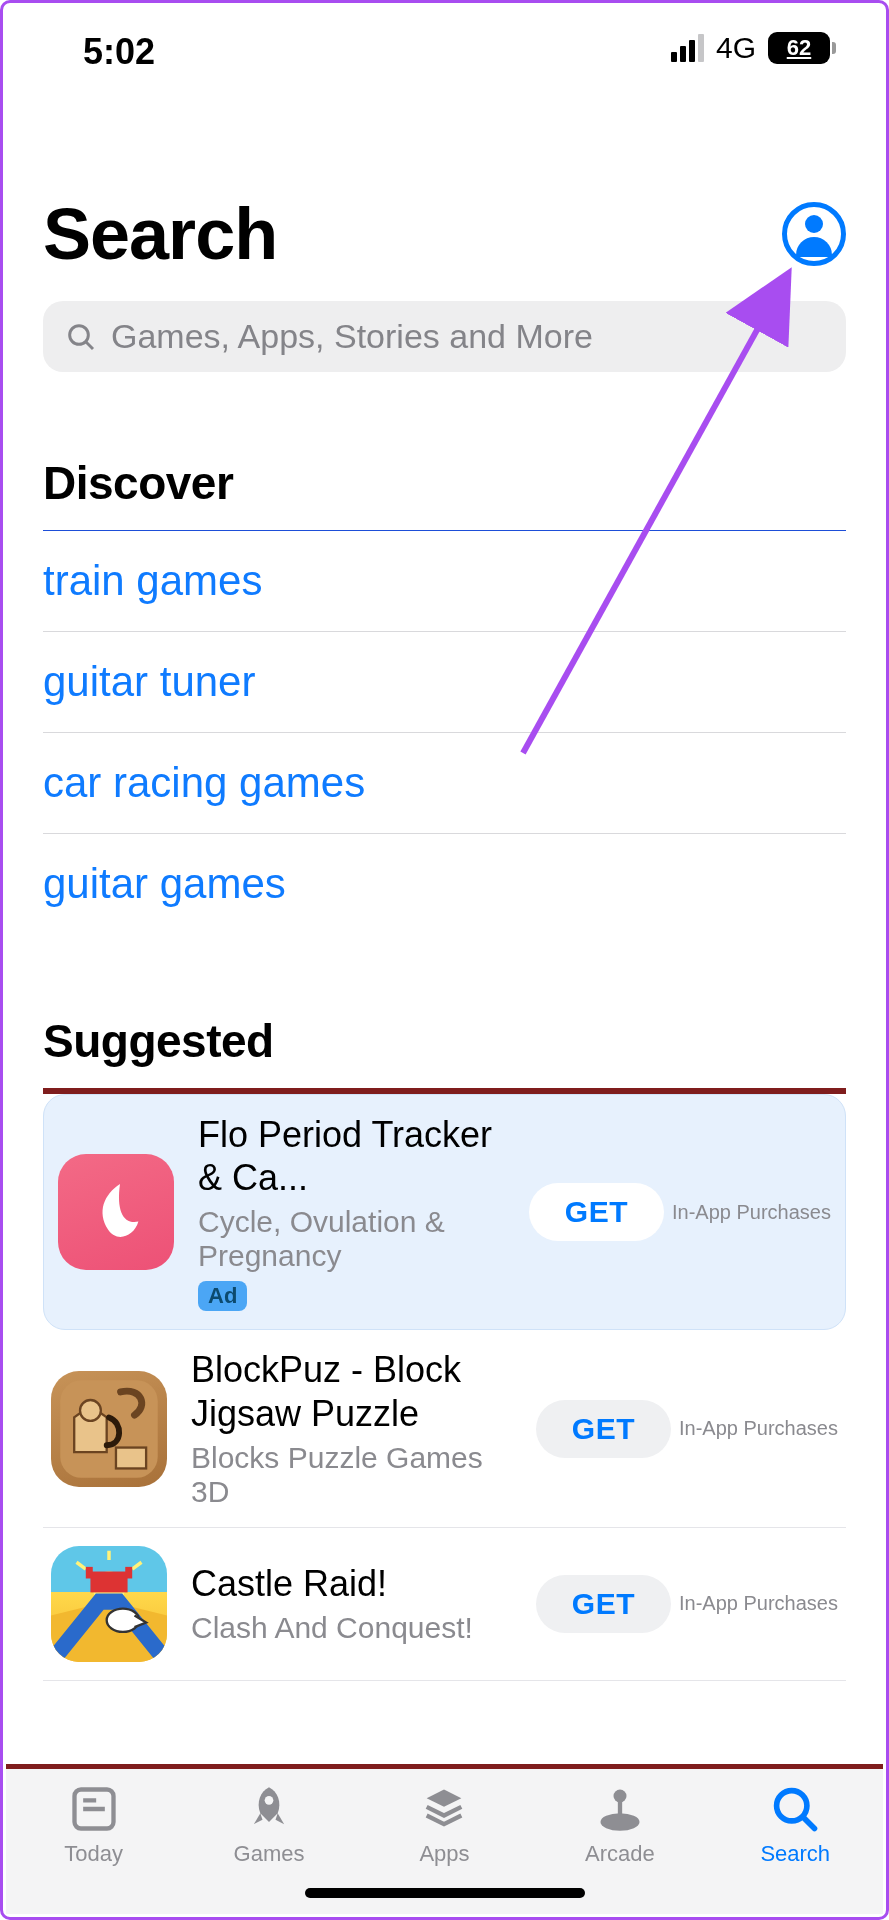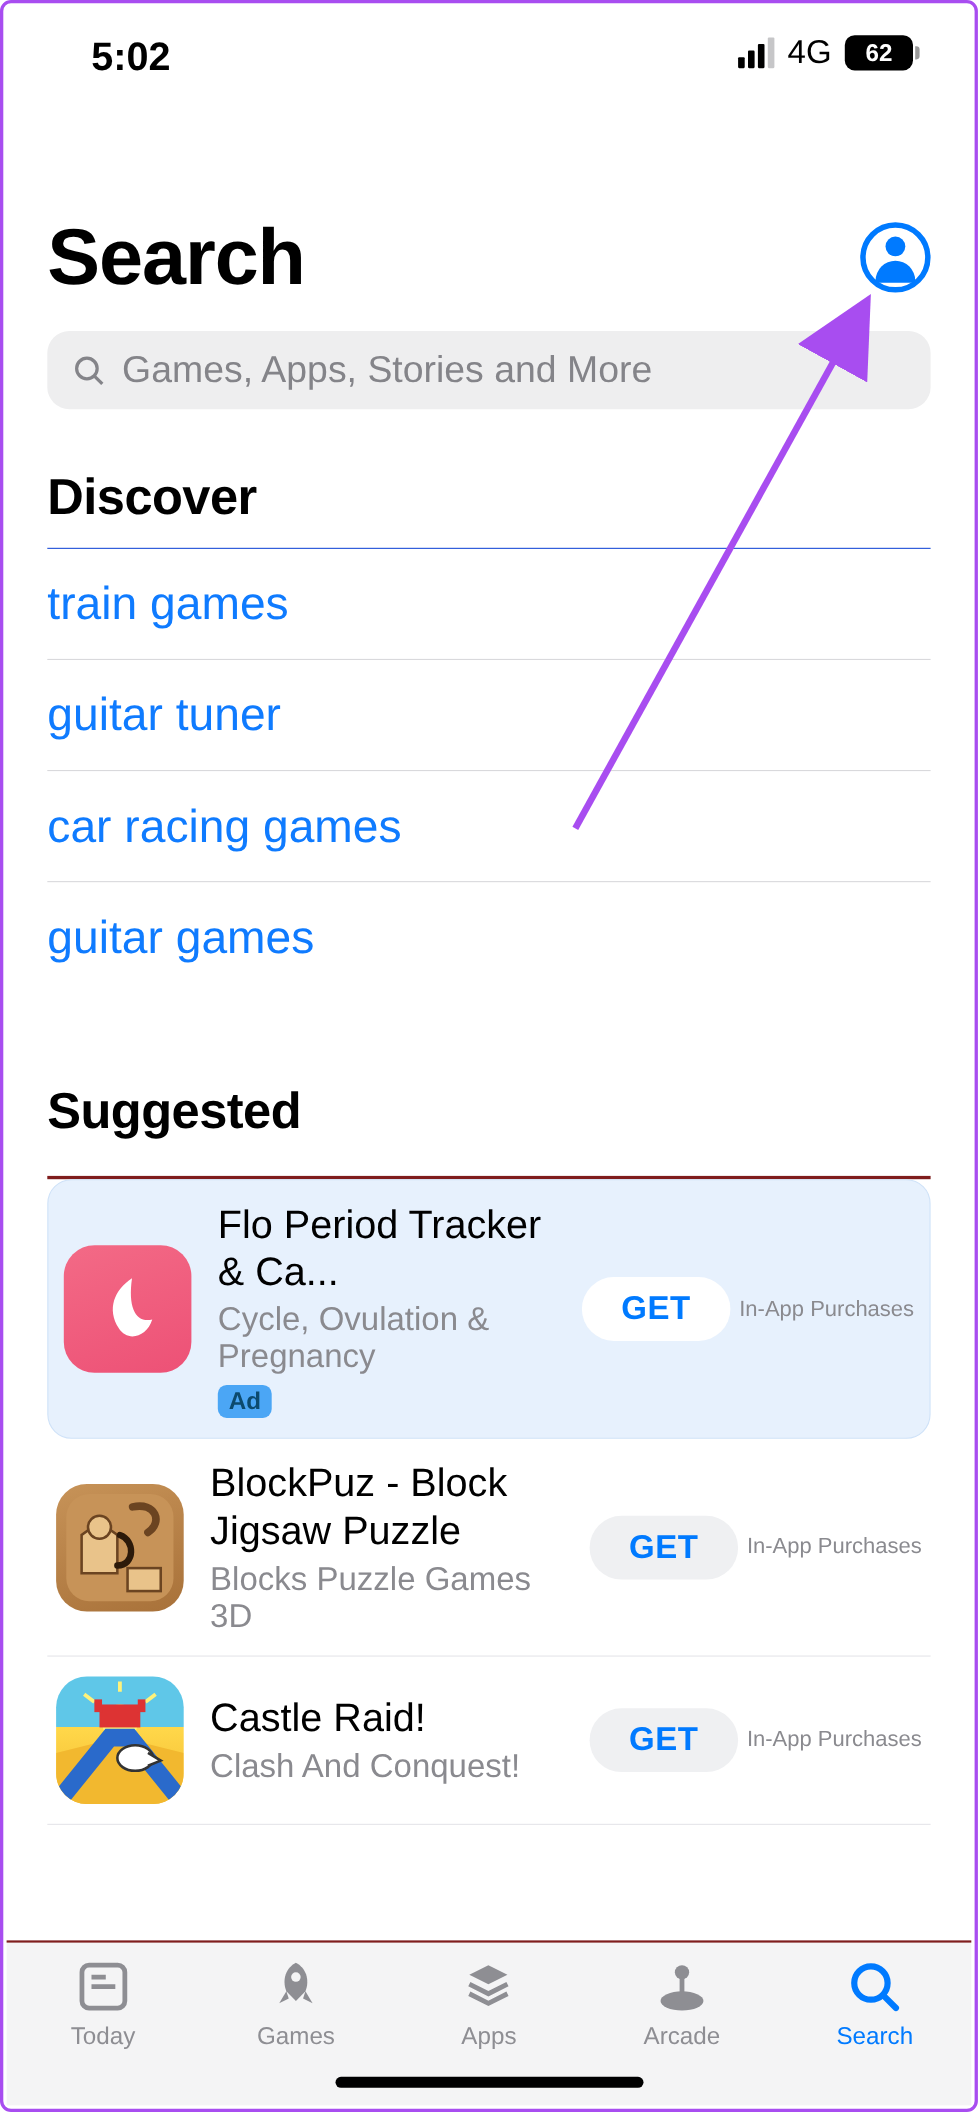--- a/index.html
+++ b/index.html
@@ -11,47 +11,47 @@
   .time { font-size: 36px; font-weight: 600; }
   .status-right { display: flex; align-items: center; gap: 12px; }
   .signal-bars { display: flex; align-items: flex-end; gap: 3px; }
   .bar { width: 6px; background: #000; border-radius: 1px; }
   .bar.b1 { height: 10px; }
   .bar.b2 { height: 16px; }
   .bar.b3 { height: 22px; }
   .bar.b4 { height: 28px; background: #c6c6c8; }
   .net { font-size: 30px; font-weight: 500; }
   .battery { display: flex; align-items: center; }
-  .battery-body { width: 62px; height: 32px; background: #000; border-radius: 9px; display: flex; align-items: center; justify-content: center; color: #fff; font-size: 22px; font-weight: 700; }
+  .battery-body { width: 62px; height: 32px; background: #000; border-radius: 9px; display: flex; align-items: center; justify-content: center; color: #fff; font-size: 22px; font-weight: 700; text-decoration: underline; }
   .battery-tip { width: 4px; height: 12px; background: #999; border-radius: 0 3px 3px 0; margin-left: 2px; }
 
   .content { padding: 0 40px; }
 
   
   .header { display: flex; justify-content: space-between; align-items: center; margin-top: 100px; }
   .page-title { font-size: 72px; font-weight: 800; letter-spacing: -1px; }
   .account-btn { width: 64px; height: 64px; border-radius: 50%; border: 5px solid #007aff; display: flex; align-items: center; justify-content: center; background:#fff; cursor: pointer; }
   .account-inner { width: 46px; height: 46px; position: relative; }
   .account-head { width: 18px; height: 18px; background: #007aff; border-radius: 50%; position: absolute; left: 50%; top: 4px; transform: translateX(-50%); }
   .account-body { width: 36px; height: 20px; background: #007aff; border-radius: 18px 18px 0 0; position: absolute; left: 50%; bottom: 0; transform: translateX(-50%); }
 
   
   .search-field { margin-top: 26px; background: #eeeeef; border-radius: 20px; display: flex; align-items: center; padding: 16px 22px; gap: 14px; }
   .search-icon svg { width: 32px; height: 32px; display:block; }
   .search-input { border: none; background: transparent; outline: none; font-size: 34px; color: #848489; width: 100%; font-family: inherit; }
   .search-input::placeholder { color: #848489; }
 
   
-  .section-title { font-size: 46px; font-weight: 800; margin-top: 52px; letter-spacing: -0.5px; }
+  .section-title { font-size: 46px; font-weight: 800; margin-top: 84px; letter-spacing: -0.5px; }
   .discover-list { margin-top: 20px; border-top: 1px solid #1d4ed8; }
   .discover-item { font-size: 42px; color: #0f7bff; padding: 26px 0; border-bottom: 1px solid #d9d9dc; cursor: pointer; }
   .discover-item:last-child { border-bottom: none; }
 
   
-  .suggested-list { margin-top: 33px; border-top: 3px solid #7f1d1d; }
+  .suggested-list { margin-top: 20px; border-top: 6px solid #7f1d1d; }
   .app-row { display: flex; align-items: center; padding: 18px 8px 18px 8px; border-bottom: 1px solid #e5e5e9; gap: 24px; }
   .app-row.sponsored { background: #e7f1fd; border: 1px solid #cfe2f8; border-radius: 22px; padding: 18px 14px; }
   .app-icon { width: 116px; height: 116px; border-radius: 28px; flex-shrink: 0; display:flex; align-items:center; justify-content:center; }
   .app-meta { flex: 1; min-width: 0; }
   .app-name { font-size: 36px; font-weight: 500; color: #000; line-height: 1.2; overflow: hidden; text-overflow: ellipsis; }
   .app-sub  { font-size: 30px; color: #8a8a8f; margin-top: 6px; }
   .ad-badge { display: inline-block; background: #4ba6f5; color: #0c4a6e; font-size: 22px; font-weight:600; padding: 2px 10px; border-radius: 8px; margin-top: 8px; }
   .app-right { display: flex; flex-direction: row; align-items: center; gap: 8px; flex-shrink:0; }
   .get-btn { background: #eff0f2; color: #007aff; font-size: 30px; font-weight: 700; border: none; border-radius: 30px; padding: 12px 36px; cursor: pointer; letter-spacing: 0.5px; }
   .get-btn.on-blue { background: #ffffff; }
@@ -60,21 +60,21 @@
   
   .icon-flo { background: linear-gradient(160deg,#f36a86 0%, #ed5176 100%); position: relative; }
   .icon-flo svg { width: 80px; height: 80px; }
   .icon-block { background: linear-gradient(160deg,#c79358,#a87139); position: relative; }
   .icon-castle { background: linear-gradient(#5fc7e8 0%, #5fc7e8 40%, #ffd84a 40%, #f2b82f 100%); position: relative; overflow:hidden; }
 
   
   .arrow { position: absolute; pointer-events: none; }
 
   
-  .tab-bar { position: absolute; left:3px; right:3px; bottom: 3px; height: 150px; background: #f4f4f5; border-top: 2px solid #7f1d1d; display: flex; justify-content: space-around; align-items: flex-start; padding-top: 14px; }
+  .tab-bar { position: absolute; left:3px; right:3px; bottom: 3px; height: 150px; background: #f4f4f5; border-top: 5px solid #7f1d1d; display: flex; justify-content: space-around; align-items: flex-start; padding-top: 14px; }
   .tab { display: flex; flex-direction: column; align-items: center; gap: 6px; color: #8e8e93; font-size: 22px; cursor: pointer; width: 120px; }
   .tab.active { color: #007aff; }
   .tab svg { width: 52px; height: 52px; }
 
   .home-indicator { position: absolute; bottom: 16px; left: 50%; transform: translateX(-50%); width: 280px; height: 10px; background: #000; border-radius: 6px; }
 </style>
 </head>
 <body>
 
 <div class="status-bar">

